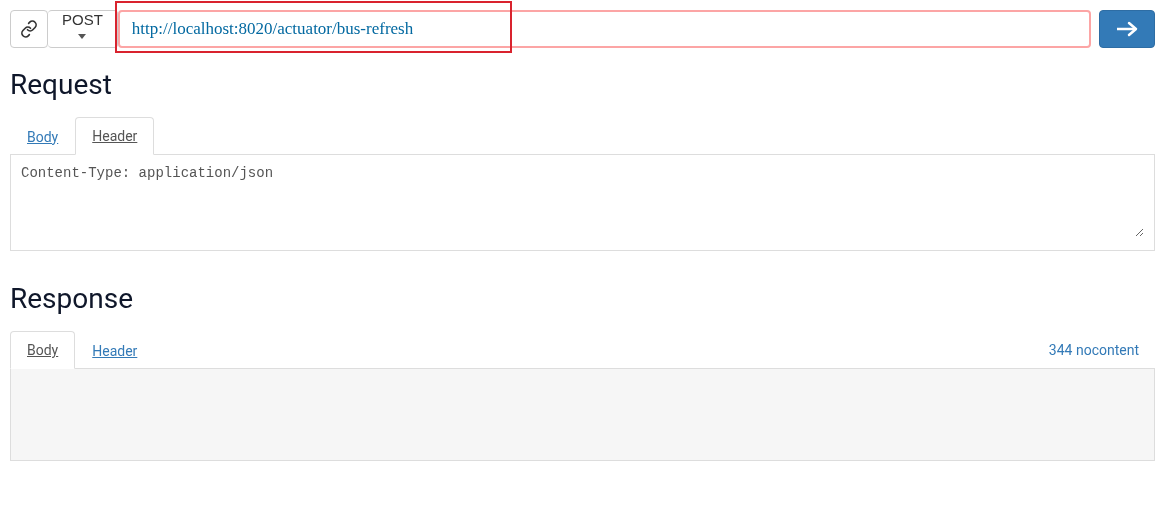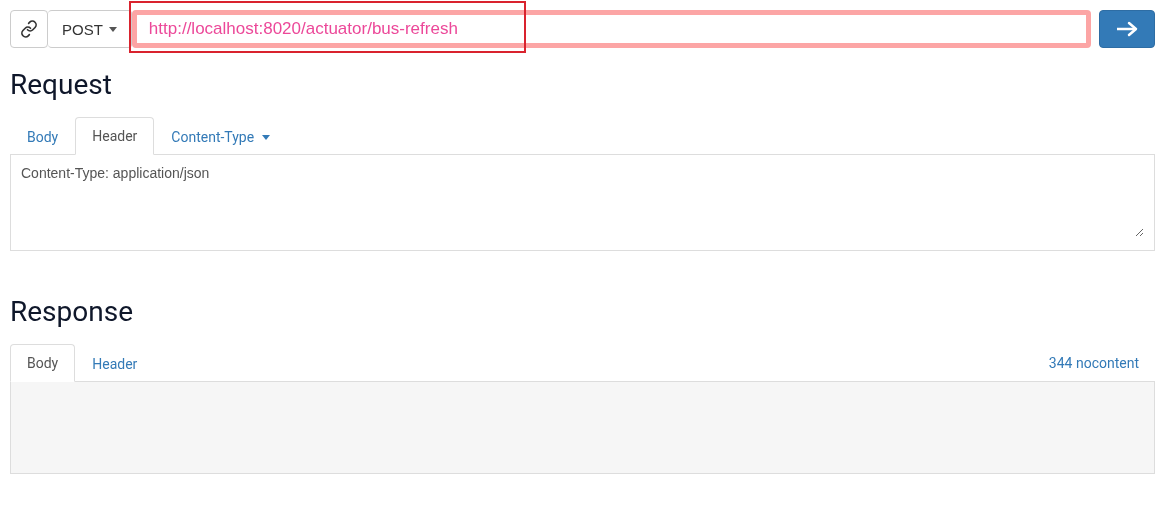--- a/index.html
+++ b/index.html
@@ -1,35 +1,35 @@
 <!DOCTYPE html>
 <html><head>
   <meta charset="utf-8">
   <style>
     * { box-sizing: border-box; margin: 0; padding: 0; }
     body { font-family: -apple-system, BlinkMacSystemFont, "Segoe UI", Roboto, Helvetica, Arial, sans-serif; background: #fff; color: #333; font-size: 14px; }
     .container { width: 1165px; padding: 10px; }
 
     .top-bar { display: flex; align-items: stretch; gap: 0; margin-bottom: 20px; }
     .link-btn { width: 38px; height: 38px; border: 1px solid #ccc; border-radius: 4px; display: flex; align-items: center; justify-content: center; background: #fff; cursor: pointer; }
-    .method-btn { height: 38px; border: 1px solid #ccc; border-left: none; border-radius: 4px; padding: 0 14px; display: flex; align-items: center; gap: 6px; background: #fff; cursor: pointer; font-size: 15px; color: #333; }
+    .method-btn { height: 38px; border: 1px solid #ccc; border-left: none; border-radius: 4px; padding: 0 14px; display: flex; align-items: center; gap: 6px; background: #fff; cursor: pointer; font-size: 15px; color: #333; flex-direction: column; }
     .method-btn .caret { width: 0; height: 0; border-left: 4px solid transparent; border-right: 4px solid transparent; border-top: 5px solid #555; }
-    .url-input { flex: 1; height: 38px; border: 5px solid #fca5a5; border-radius: 4px; padding: 0 12px; font-size: 17px; color: #ec4899; outline: none; }
+    .url-input { flex: 1; height: 38px; border: 2px solid #fca5a5; border-radius: 4px; padding: 0 12px; font-size: 17px; color: #0369a1; outline: none; font-family: Liberation Serif, serif; }
     .url-highlight { position: absolute; border: 2px solid #d9232e; pointer-events: none; }
     .send-btn { width: 56px; height: 38px; margin-left: 8px; border: 1px solid #2e6da4; border-radius: 4px; background: #337ab7; display: flex; align-items: center; justify-content: center; cursor: pointer; }
 
     h2 { font-size: 28px; font-weight: 400; color: #0f172a; margin: 10px 0 16px 0; }
 
     .tabs { display: flex; align-items: center; border-bottom: 1px solid #ddd; }
-    .tab { padding: 10px 16px; color: #337ab7; cursor: pointer; border: 1px solid transparent; border-bottom: none; margin-bottom: -1px; border-radius: 4px 4px 0 0; }
+    .tab { padding: 10px 16px; color: #337ab7; cursor: pointer; border: 1px solid transparent; border-bottom: none; margin-bottom: -1px; border-radius: 4px 4px 0 0; text-decoration: underline; }
     .tab.active { color: #555; border-color: #ddd; background: #fff; border-bottom: 1px solid #fff; }
     .tab .caret { display: inline-block; width: 0; height: 0; border-left: 4px solid transparent; border-right: 4px solid transparent; border-top: 5px solid #337ab7; margin-left: 4px; vertical-align: middle; }
 
     .tab-panel { border: 1px solid #ddd; border-top: none; padding: 10px; min-height: 92px; position: relative; }
-    .header-text { font-size: 14px; color: #555; width: 100%; height: 72px; border: none; outline: none; resize: both; font-family: Liberation Sans, sans-serif; }
+    .header-text { font-size: 14px; color: #555; width: 100%; height: 72px; border: none; outline: none; resize: both; font-family: Liberation Mono, monospace; }
 
     .resp-tabs-row { display: flex; align-items: center; border-bottom: 1px solid #ddd; }
     .resp-status { margin-left: auto; color: #337ab7; padding: 10px 16px; }
 
     .resp-panel { border: 1px solid #ddd; border-top: none; height: 92px; background: #f6f6f6; }
 
     .url-container { position: relative; flex: 1; display: flex; }
   </style>
 </head>
 <body>
@@ -57,30 +57,26 @@
         <polyline points="14,2 21,8 14,14" fill="none" stroke="#fff" stroke-width="2.5" stroke-linecap="round" stroke-linejoin="round"></polyline>
       </svg>
     </button>
   </div>
 
   <h2>Request</h2>
 
   <div class="tabs">
     <div class="tab">Body</div>
     <div class="tab active">Header</div>
-    <div class="tab">
-      <span>Content-Type</span>
-      <span class="caret"></span>
-    </div>
   </div>
   <div class="tab-panel">
     <textarea class="header-text" style="">Content-Type: application/json</textarea>
   </div>
 
-  <h2 style="margin-top:44px;">Response</h2>
+  <h2 style="margin-top:31px;">Response</h2>
 
   <div class="resp-tabs-row">
     <div class="tab active">Body</div>
     <div class="tab">Header</div>
     <div class="resp-status">344 nocontent</div>
   </div>
   <div class="resp-panel"></div>
 
 </div>
 

